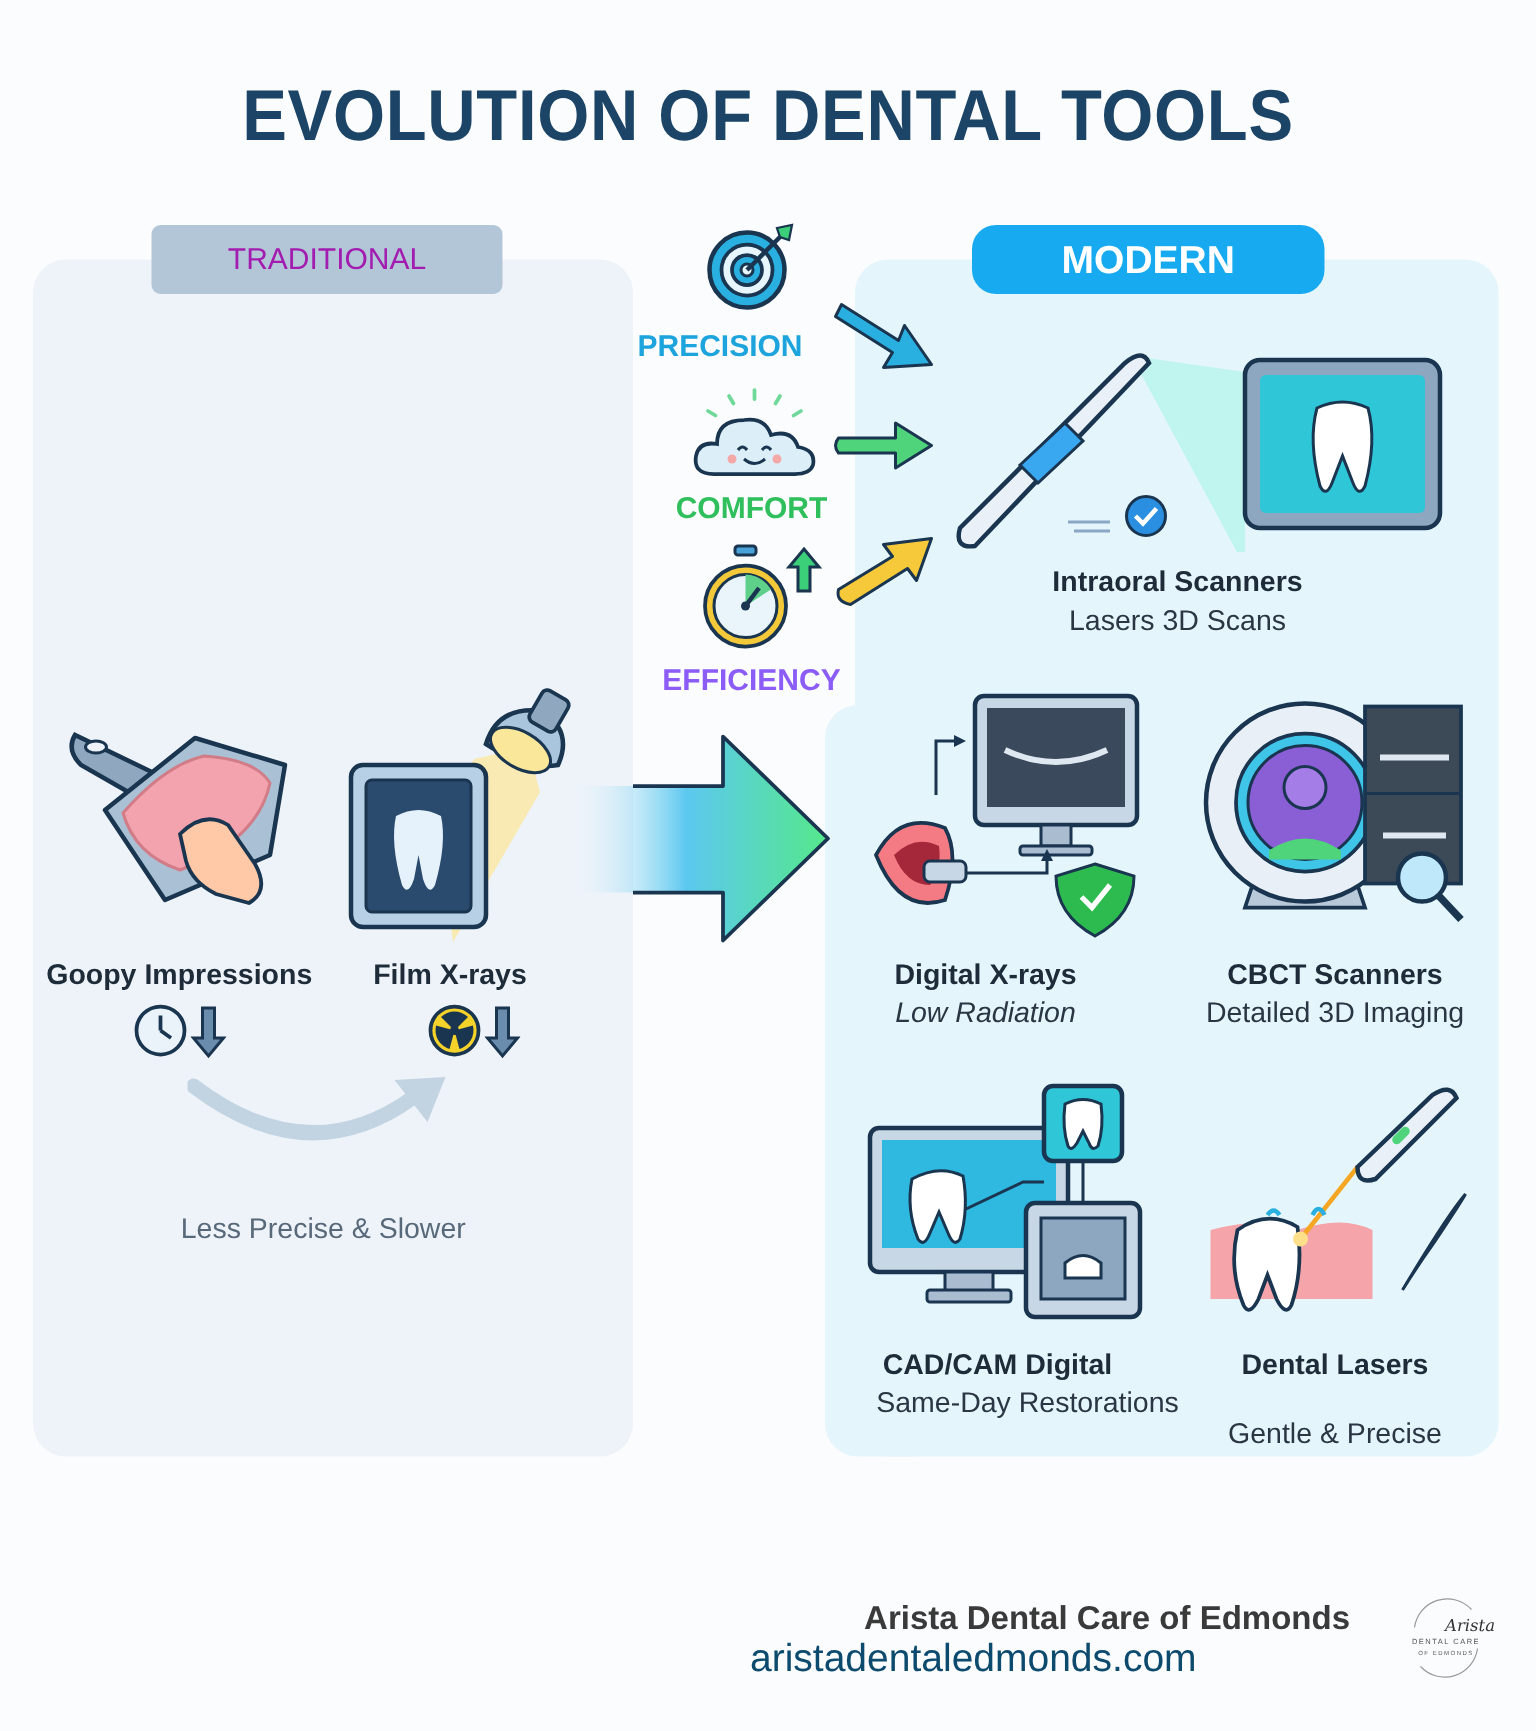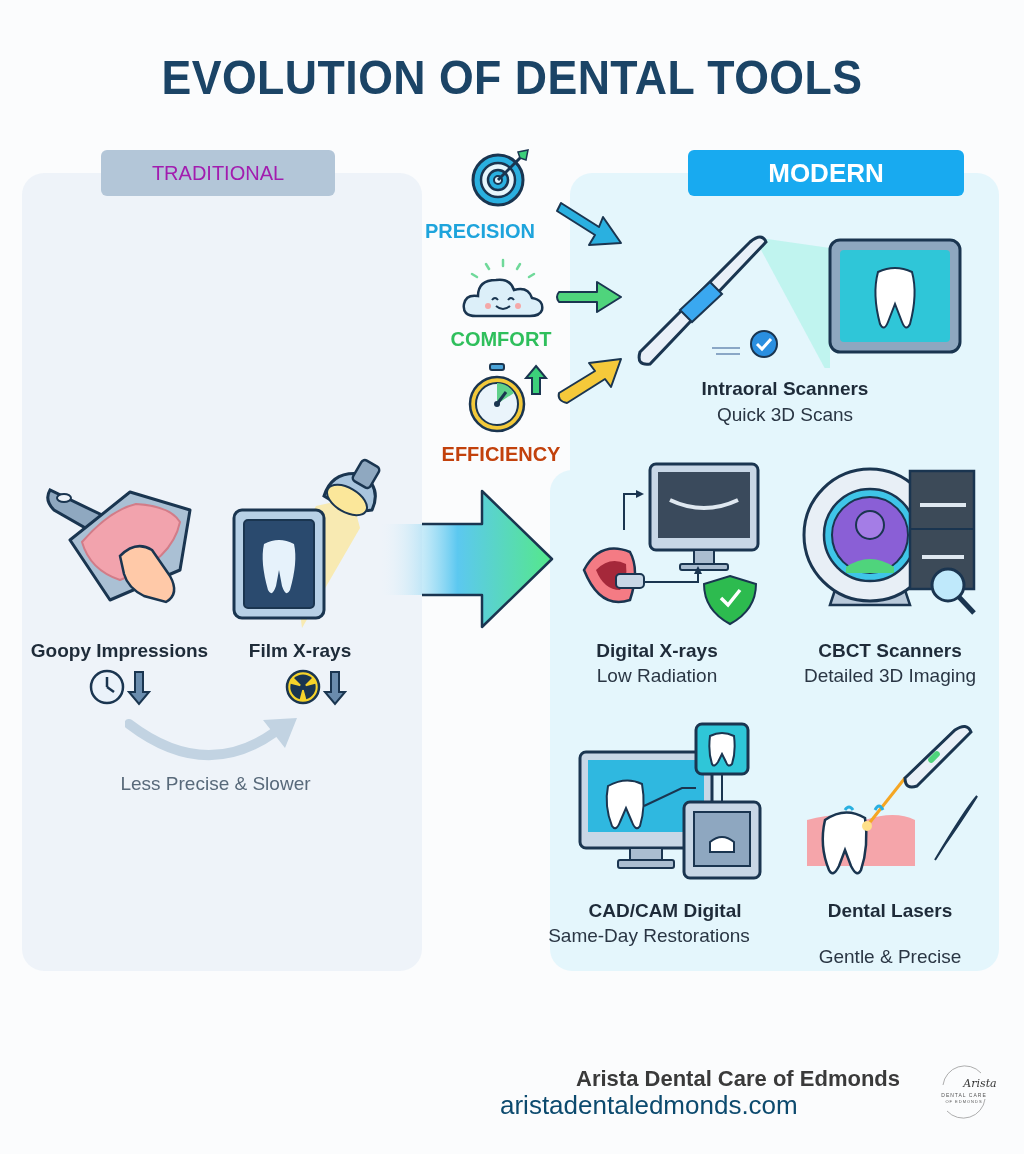--- a/index.html
+++ b/index.html
@@ -3,21 +3,21 @@
 <meta charset="utf-8">
 <style>
   html, body { margin:0; padding:0; }
   body { width:1024px; height:1154px; background:#fbfcfd; position:relative; overflow:hidden; font-family:"Liberation Sans", "DejaVu Sans", sans-serif; color:#1f2d3d; }
   .abs { position:absolute; }
   .title { left:0; width:1024px; top:50px; text-align:center; font-size:48px; font-weight:bold; color:#1b4466; letter-spacing:0.5px; transform:scaleX(0.93); }
   .panel-trad { left:22px; top:173px; width:400px; height:798px; background:#eef3f9; border-radius:22px; }
   .panel-mod { left:570px; top:173px; width:429px; height:798px; background:#e4f6fc; border-radius:22px; }
   .panel-mod-ext { left:550px; top:470px; width:60px; height:501px; background:#e4f6fc; border-radius:22px 0 0 22px; }
   .hdr-trad { left:101px; top:150px; width:234px; height:46px; background:#b3c6d8; border-radius:6px; color:#a21caf; font-weight:normal; font-size:20px; display:flex; align-items:center; justify-content:center; }
-  .hdr-mod { left:688px; top:150px; width:276px; height:46px; background:#18aaf0; border-radius:6px; color:#fff; font-weight:bold; font-size:26px; display:flex; align-items:center; justify-content:center; }
+  .hdr-mod { left:648px; top:150px; width:235px; height:46px; background:#18aaf0; border-radius:16px; color:#fff; font-weight:bold; font-size:26px; display:flex; align-items:center; justify-content:center; }
   .benefit-label { font-weight:bold; font-size:20px; text-align:center; width:140px; }
   .tool-name { font-weight:bold; font-size:19px; color:#1e2b39; text-align:center; }
   .tool-sub { font-size:19px; color:#2a3644; text-align:center; }
   .note { font-size:19px; color:#58697a; }
   .brand-name { font-weight:bold; font-size:22px; color:#3a3a3a; text-align:right; }
   .brand-url { font-size:26px; color:#0c4a6e; text-align:left; }
   svg { display:block; }
 </style>
 </head>
 <body>
@@ -65,21 +65,21 @@
   <svg width="84" height="76" viewBox="0 0 84 76">
     <rect x="22" y="4" width="14" height="6" rx="2" fill="#4aa3d8" stroke="#1a3550" stroke-width="2"></rect>
     <circle cx="29" cy="44" r="27" fill="#f3c93a" stroke="#1a3550" stroke-width="2.5"></circle>
     <circle cx="29" cy="44" r="21" fill="#eaf4fb" stroke="#1a3550" stroke-width="2"></circle>
     <path d="M29 44 L29 23 A21 21 0 0 1 46 33 Z" fill="#5fd08a"></path>
     <line x1="29" y1="44" x2="38" y2="32" stroke="#1a3550" stroke-width="3"></line>
     <circle cx="29" cy="44" r="3" fill="#1a3550"></circle>
     <path d="M68 6 L78 18 L72 18 L72 34 L64 34 L64 18 L58 18 Z" fill="#3ccf7a" stroke="#1a3550" stroke-width="2"></path>
   </svg>
 </div>
-<div class="abs benefit-label" style="left:431px;top:443px;color:#c2410c;">EFFICIENCY</div>
+<div class="abs benefit-label" style="left:431px;top:443px;color:#8b5cf6;">EFFICIENCY</div>
 
 <div class="abs" style="left:555px;top:195px;">
   <svg width="70" height="55" viewBox="0 0 70 55">
     <path d="M6 8 L44 32 L48 22 L66 48 L34 50 L40 40 L2 16 Z" fill="#2ab0e0" stroke="#1a3550" stroke-width="2" stroke-linejoin="round"></path>
   </svg>
 </div>
 <div class="abs" style="left:555px;top:280px;">
   <svg width="70" height="34" viewBox="0 0 70 34">
     <path d="M4 12 L42 12 L42 2 L66 17 L42 32 L42 22 L4 22 Q0 17 4 12 Z" fill="#4fd47c" stroke="#1a3550" stroke-width="2" stroke-linejoin="round"></path>
   </svg>
@@ -140,21 +140,21 @@
       <path d="M8 2 L16 2 L16 22 L22 22 L12 34 L2 22 L8 22 Z" fill="#6a8cad" stroke="#1a3550" stroke-width="2"></path>
     </svg>
 </div>
 
 <div class="abs" style="left:125px;top:712px;">
   <svg width="180" height="60" viewBox="0 0 180 60">
     <path d="M4 12 Q80 70 150 20" stroke="#c2d3e2" stroke-width="10" fill="none" stroke-linecap="round"></path>
     <path d="M138 8 L172 6 L160 36 Z" fill="#c2d3e2"></path>
   </svg>
 </div>
-<div class="abs note" style="left:22px;top:773px;width:387px;text-align:center;">Less Precise &amp; Slower</div>
+<div class="abs note" style="left:22px;top:809px;width:387px;text-align:center;">Less Precise &amp; Slower</div>
 
 <div class="abs" style="left:380px;top:487px;">
   <svg width="175" height="145" viewBox="0 0 175 145">
     <defs>
       <linearGradient id="ga" x1="0" x2="1" y1="0" y2="0">
         <stop offset="0" stop-color="#e8f4fb" stop-opacity="0"></stop>
         <stop offset="0.45" stop-color="#5cc8f0"></stop>
         <stop offset="1" stop-color="#55e88a"></stop>
       </linearGradient>
     </defs>
@@ -171,42 +171,42 @@
     <rect x="200" y="12" width="130" height="112" rx="10" fill="#8ea7c0" stroke="#1a3550" stroke-width="3"></rect>
     <rect x="210" y="22" width="110" height="92" rx="4" fill="#2fc6d8"></rect>
     <path d="M248 44 Q265 36 282 44 Q288 66 280 96 Q276 104 272 94 L265 76 L258 94 Q254 104 250 96 Q242 66 248 44 Z" fill="#fff" stroke="#1a3550" stroke-width="2"></path>
     <line x1="82" y1="120" x2="110" y2="120" stroke="#8aa7c6" stroke-width="2"></line>
     <line x1="86" y1="126" x2="110" y2="126" stroke="#8aa7c6" stroke-width="2"></line>
     <circle cx="134" cy="116" r="13" fill="#2a8fe0" stroke="#1a3550" stroke-width="2"></circle>
     <path d="M127 116 L132 121 L141 111" stroke="#fff" stroke-width="3" fill="none"></path>
   </svg>
 </div>
 <div class="abs tool-name" style="left:660px;top:378px;width:250px;">Intraoral Scanners</div>
-<div class="abs tool-sub" style="left:660px;top:404px;width:250px;">Quick 3D Scans</div>
+<div class="abs tool-sub" style="left:660px;top:404px;width:250px;">Lasers 3D Scans</div>
 
 <div class="abs" style="left:580px;top:460px;">
   <svg width="190" height="175" viewBox="0 0 190 175">
     <rect x="70" y="4" width="108" height="86" rx="6" fill="#c8d7e6" stroke="#1a3550" stroke-width="3"></rect>
     <rect x="78" y="12" width="92" height="66" fill="#3a4a5c"></rect>
     <path d="M90 40 Q124 56 158 40" stroke="#dfe8f0" stroke-width="4" fill="none"></path>
     <rect x="114" y="90" width="20" height="14" fill="#aabdd0" stroke="#1a3550" stroke-width="2"></rect>
     <rect x="100" y="104" width="48" height="6" rx="2" fill="#aabdd0" stroke="#1a3550" stroke-width="2"></rect>
     <path d="M44 70 L44 34 L58 34" stroke="#1a3550" stroke-width="2" fill="none"></path>
     <path d="M56 30 L64 34 L56 38 Z" fill="#1a3550"></path>
     <path d="M4 110 Q20 80 50 92 Q60 110 50 140 Q20 150 4 110 Z" fill="#f47b84" stroke="#1a3550" stroke-width="2.5"></path>
     <path d="M16 110 Q30 96 46 104 Q48 120 40 130 Q24 130 16 110 Z" fill="#a5283a"></path>
     <rect x="36" y="114" width="28" height="14" rx="4" fill="#c8d7e6" stroke="#1a3550" stroke-width="2"></rect>
     <path d="M64 122 L118 122 L118 112" stroke="#1a3550" stroke-width="2" fill="none"></path>
     <path d="M114 114 L118 106 L122 114 Z" fill="#1a3550"></path>
     <path d="M150 116 L176 124 Q176 150 150 164 Q124 150 124 124 Z" fill="#2dbb4f" stroke="#1a3550" stroke-width="2"></path>
     <path d="M141 138 L148 145 L160 130" stroke="#fff" stroke-width="3.5" fill="none"></path>
   </svg>
 </div>
 <div class="abs tool-name" style="left:572px;top:640px;width:170px;">Digital X-rays</div>
-<div class="abs tool-sub" style="left:572px;top:665px;width:170px;">Low Radiation</div>
+<div class="abs tool-sub" style="left:572px;top:665px;width:170px;font-style:italic;">Low Radiation</div>
 
 <div class="abs" style="left:800px;top:465px;">
   <svg width="180" height="170" viewBox="0 0 180 170">
     <path d="M30 140 L40 110 L100 110 L110 140 Z" fill="#b8c9da" stroke="#1a3550" stroke-width="2.5"></path>
     <circle cx="70" cy="70" r="66" fill="#e8eff6" stroke="#1a3550" stroke-width="3"></circle>
     <circle cx="70" cy="70" r="46" fill="#3fc5e8" stroke="#1a3550" stroke-width="2.5"></circle>
     <circle cx="70" cy="70" r="38" fill="#8a5fd6" stroke="#1a3550" stroke-width="2"></circle>
     <path d="M46 102 Q70 86 94 102 L94 108 L46 108 Z" fill="#4fd47c"></path>
     <circle cx="70" cy="60" r="14" fill="#a47de6" stroke="#1a3550" stroke-width="2"></circle>
     <rect x="110" y="6" width="64" height="118" fill="#3c4a58" stroke="#1a3550" stroke-width="2.5"></rect>
@@ -229,21 +229,21 @@
     <path d="M66 84 L104 66 L118 66" stroke="#1a3550" stroke-width="2" fill="none"></path>
     <rect x="118" y="2" width="52" height="50" rx="6" fill="#2fc6d8" stroke="#1a3550" stroke-width="3"></rect>
     <path d="M132 14 Q144 8 156 14 Q158 30 154 42 Q150 46 148 40 L144 32 L140 40 Q136 46 134 42 Q130 30 132 14 Z" fill="#fff" stroke="#1a3550" stroke-width="2"></path>
     <line x1="144" y1="52" x2="144" y2="80" stroke="#1a3550" stroke-width="2"></line>
     <rect x="106" y="80" width="76" height="76" rx="6" fill="#c8d7e6" stroke="#1a3550" stroke-width="3"></rect>
     <rect x="116" y="90" width="56" height="54" fill="#8ea7c0" stroke="#1a3550" stroke-width="2"></rect>
     <path d="M132 120 Q144 110 156 120 L156 130 L132 130 Z" fill="#fff" stroke="#1a3550" stroke-width="2"></path>
   </svg>
 </div>
 <div class="abs tool-name" style="left:565px;top:900px;width:200px;">CAD/CAM Digital</div>
-<div class="abs tool-sub" style="left:544px;top:925px;width:210px;">Same-Day Restorations</div>
+<div class="abs tool-sub" style="left:580px;top:925px;width:210px;">Same-Day Restorations</div>
 
 <div class="abs" style="left:805px;top:720px;">
   <svg width="180" height="160" viewBox="0 0 180 160">
     <path d="M2 100 Q40 90 60 100 Q90 90 110 100 L110 146 L2 146 Z" fill="#f5a5aa"></path>
     <path d="M20 100 Q40 86 60 98 Q64 126 56 150 Q52 158 46 146 L40 130 L34 146 Q28 158 24 150 Q14 126 20 100 Z" fill="#fff" stroke="#1a3550" stroke-width="2.5"></path>
     <line x1="62" y1="106" x2="100" y2="58" stroke="#f5a623" stroke-width="3"></line>
     <circle cx="62" cy="106" r="5" fill="#ffe08a"></circle>
     <path d="M100 58 L150 10 Q162 2 166 12 L112 66 Q100 70 100 58 Z" fill="#e9f0f8" stroke="#1a3550" stroke-width="3"></path>
     <rect x="122" y="34" width="14" height="6" rx="3" fill="#4fd47c" transform="rotate(-45 129 37)"></rect>
     <path d="M40 90 Q44 84 48 90 M70 90 Q74 82 78 90" stroke="#2ab0e0" stroke-width="3" fill="none"></path>

